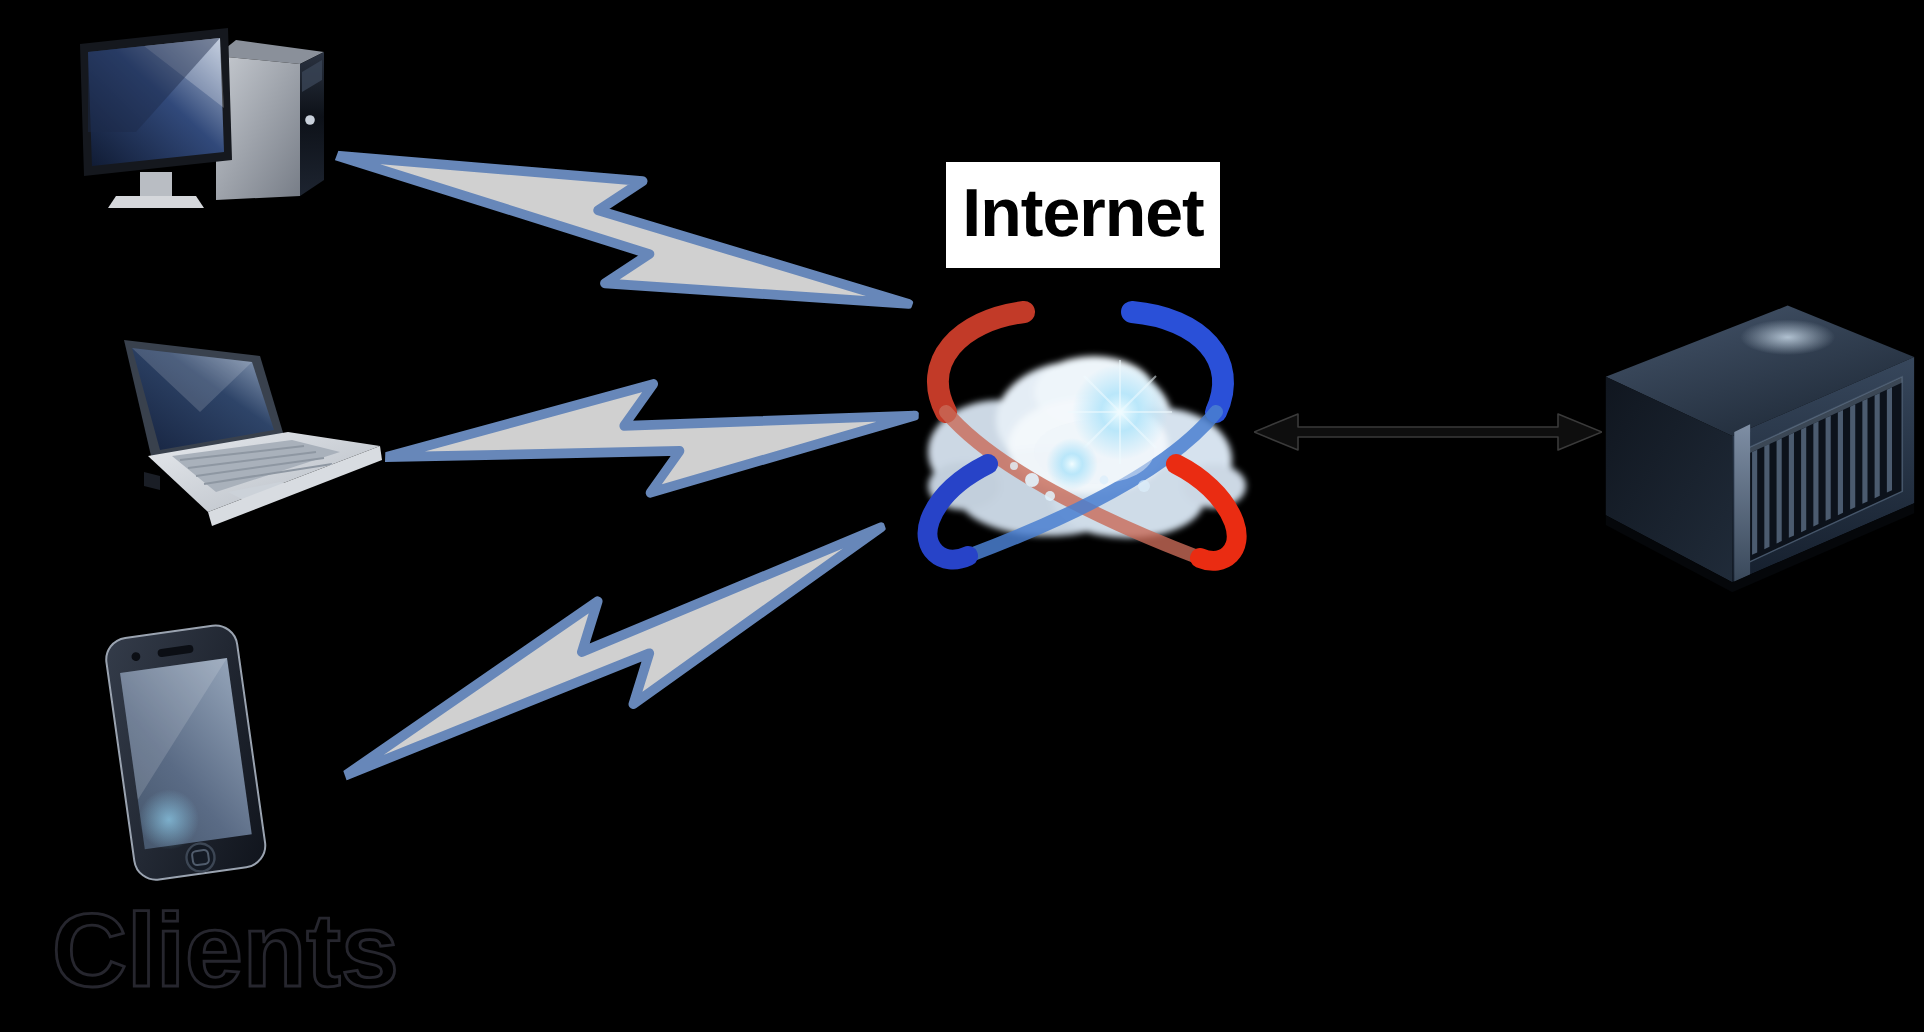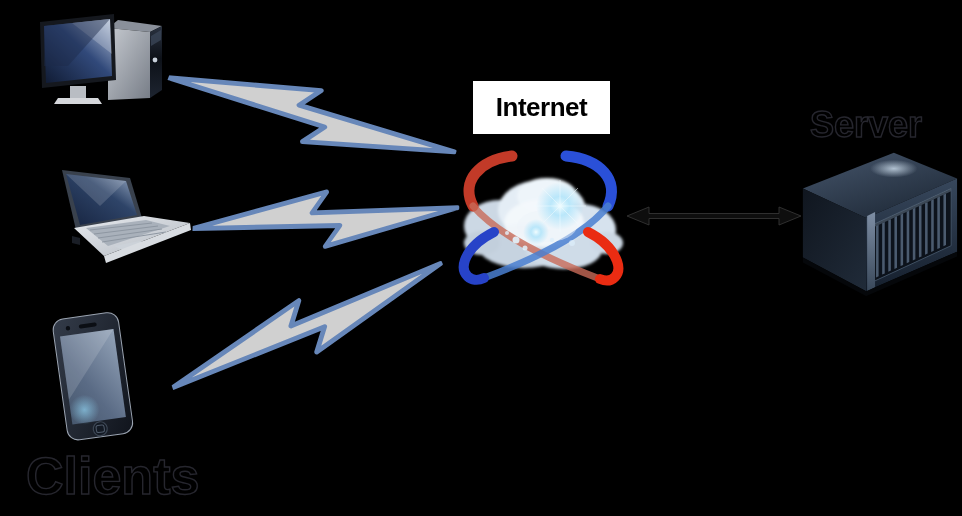--- a/index.html
+++ b/index.html
@@ -4,21 +4,21 @@
 <style>
   html,body{margin:0;padding:0;background:#000;}
   #canvas{
     position:relative;width:962px;height:516px;background:#000;overflow:hidden;
     font-family:"Liberation Sans", sans-serif;
   }
   .abs{position:absolute;}
   
   #internet-label{
     left:473px;top:81px;width:137px;height:53px;background:#fff;
-    color:#000;font-weight:bold;font-size:26px;line-height:53px;text-align:center;
+    color:#000;font-weight:bold;font-size:34px;line-height:53px;text-align:center;
     letter-spacing:-0.5px;
   }
   .ghost-label{
     color:#000;font-weight:bold;
     -webkit-text-stroke:1.4px #26262e;
     text-shadow:0 0 1px rgba(80,80,92,.55);
     white-space:nowrap;
   }
   #server-label{left:810px;top:104px;font-size:36px;}
   #clients-label{left:26px;top:446px;font-size:52px;}
@@ -213,21 +213,20 @@
       </g>
     </svg>
   </div>
 
   <div class="abs" id="double-arrow">
     <svg viewBox="0 0 174 22" width="174" height="22">
       <polygon points="0,11 22,2 22,8.5 152,8.5 152,2 174,11 152,20 152,13.5 22,13.5 22,20" fill="#0e0e0e" stroke="#3a3a3a" stroke-width="0.8" stroke-linejoin="round"></polygon>
     </svg>
   </div>
 
-  <div class="abs ghost-label" id="server-label">Server</div>
 
   <div class="abs" id="server-node">
     <svg viewBox="0 0 170 150" width="168" height="150">
       <defs>
         <linearGradient id="srvTop" x1="0" y1="0" x2="0.7" y2="1">
           <stop offset="0" stop-color="#46566c"></stop>
             <stop offset="1" stop-color="#1f2a38"></stop>
         </linearGradient>
         <linearGradient id="srvLeft" x1="0" y1="0" x2="1" y2="1">
           <stop offset="0" stop-color="#10161f"></stop>

